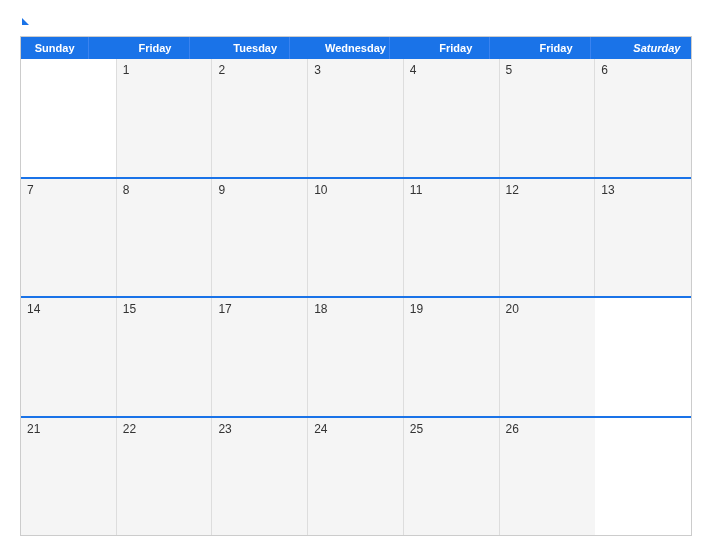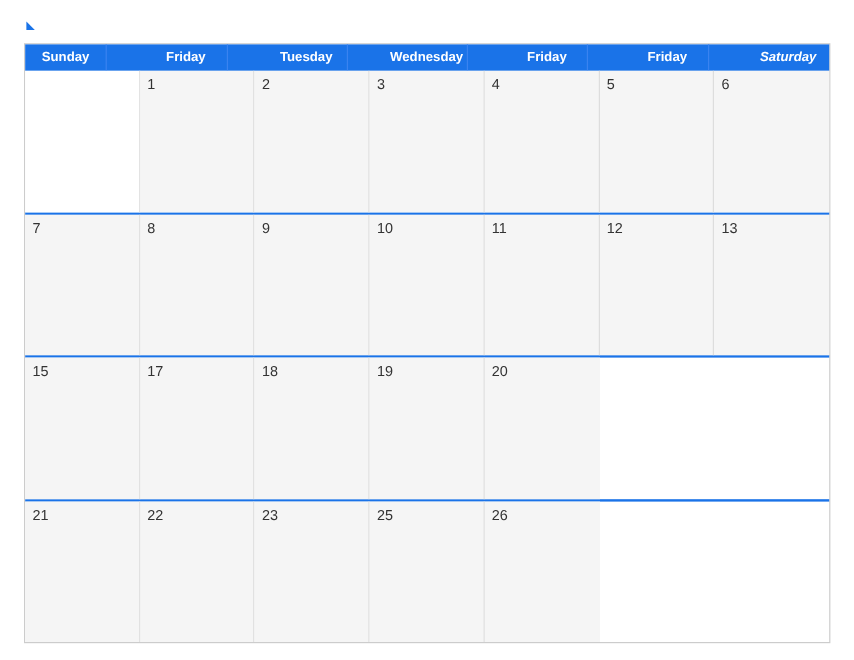--- a/index.html
+++ b/index.html
@@ -164,28 +164,30 @@
         <div class="week-row">
           <div class="day-cell"><span class="day-num">7</span></div>
           <div class="day-cell"><span class="day-num">8</span></div>
           <div class="day-cell"><span class="day-num">9</span></div>
           <div class="day-cell"><span class="day-num">10</span></div>
           <div class="day-cell"><span class="day-num">11</span></div>
           <div class="day-cell"><span class="day-num">12</span></div>
           <div class="day-cell"><span class="day-num">13</span></div>
         </div>
         <div class="week-row">
+          <div class="day-cell"><span class="day-num">14</span></div>
           <div class="day-cell"><span class="day-num">15</span></div>
           <div class="day-cell"><span class="day-num">17</span></div>
           <div class="day-cell"><span class="day-num">18</span></div>
           <div class="day-cell"><span class="day-num">19</span></div>
           <div class="day-cell"><span class="day-num">20</span></div>
         </div>
         <div class="week-row">
           <div class="day-cell"><span class="day-num">21</span></div>
           <div class="day-cell"><span class="day-num">22</span></div>
           <div class="day-cell"><span class="day-num">23</span></div>
+          <div class="day-cell"><span class="day-num">24</span></div>
           <div class="day-cell"><span class="day-num">25</span></div>
           <div class="day-cell"><span class="day-num">26</span></div>
         </div>
       </div>
   </div>
 </div>
 
 </body></html>

